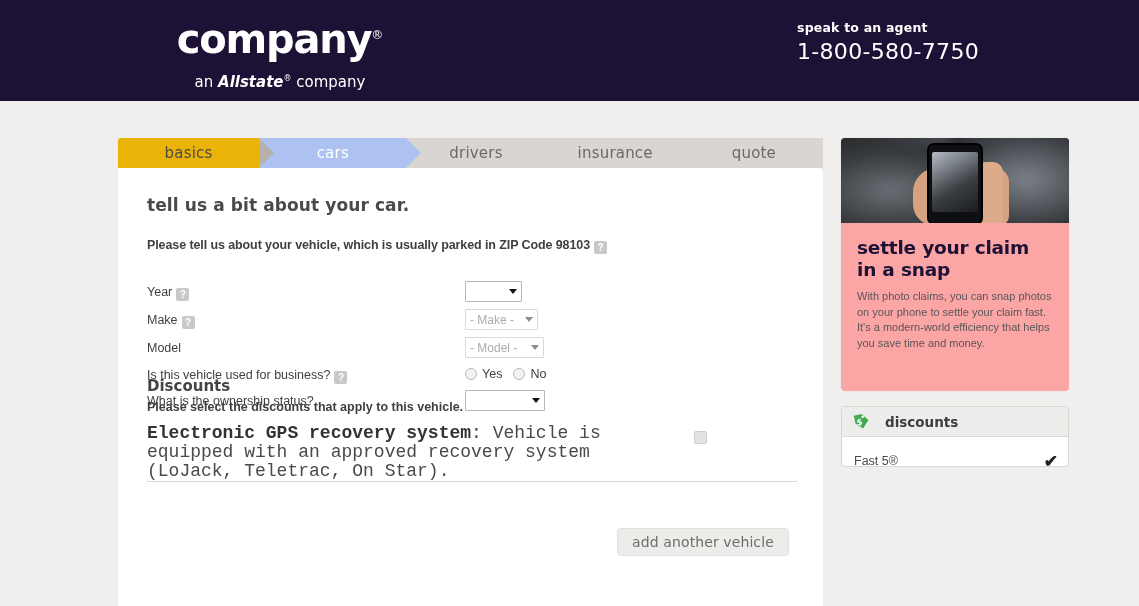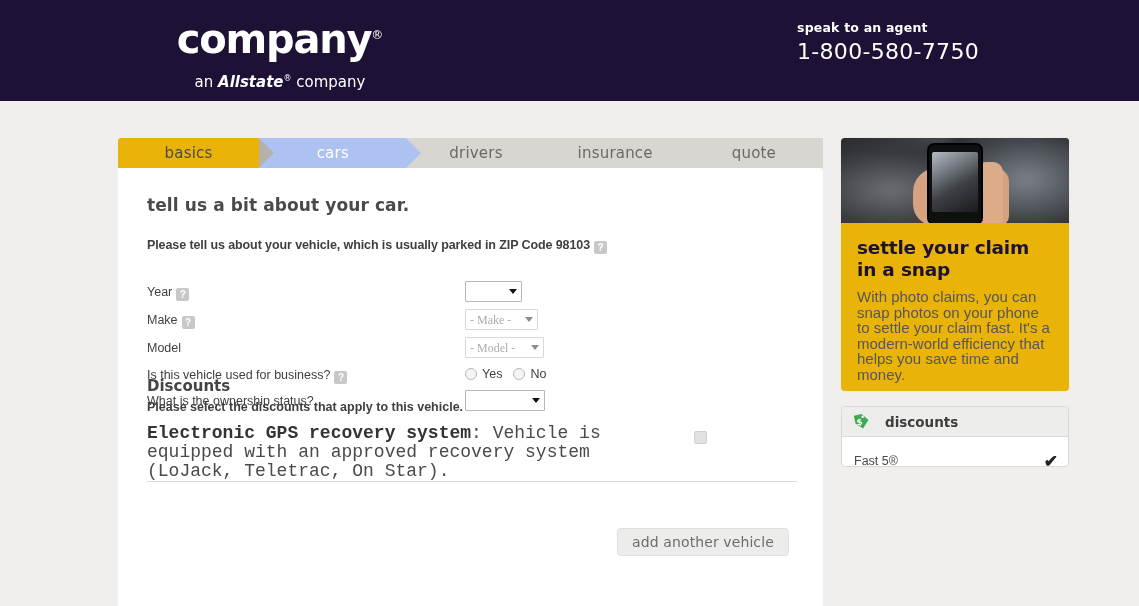--- a/index.html
+++ b/index.html
@@ -113,21 +113,21 @@
   .frow {
     position: absolute; left: 29px; width: 650px; height: 26px;
   }
   .flabel {
     position: absolute; left: 0; top: 4px;
     font-size: 12.5px; color: #3f3f3f;
   }
   .fctl { position: absolute; left: 318px; top: 0; }
 
   select.sel {
-    font-family: Liberation Serif, serif;
+    font-family: Liberation Sans, sans-serif;
     font-size: 12px;
     border: 1px solid #b7b7b7;
     background: #ffffff;
     color: #333333;
     height: 21px;
     padding: 1px 2px 1px 4px;
     border-radius: 1px;
     -moz-appearance: none;
     appearance: none;
   }
@@ -191,21 +191,21 @@
     font-family: "DejaVu Sans", sans-serif;
     font-size: 14px; letter-spacing: .1px;
     cursor: pointer;
     margin-top: 12px;
   }
 
   
   .promo {
     position: absolute; left: 841px; top: 37px;
     width: 228px; height: 253px;
-    background: #eab308; border-radius: 4px; overflow: hidden;
+    background: #fca5a5; border-radius: 4px; overflow: hidden;
     box-shadow: 0 0 0 1px #eceae7;
   }
   .promo-img { position: relative; width: 228px; height: 85px; overflow: hidden;
     background: linear-gradient(110deg,#2c2c2e 0%,#3a3d42 28%,#54585e 52%,#2f3135 78%,#1f2124 100%); }
   .promo-img .blur-car {
     position: absolute; left: -10px; top: 8px; width: 150px; height: 80px;
     background: radial-gradient(ellipse at 40% 55%, #6c7076 0%, #3a3d41 55%, #232528 100%);
     filter: blur(5px);
   }
   .promo-img .blur-car2 {
@@ -242,21 +242,21 @@
     border-radius: 2px;
   }
   .promo-body { padding: 14px 16px 0 16px; }
   .promo-title {
     font-family: "DejaVu Sans", sans-serif;
     font-size: 18.5px; font-weight: bold; color: #1d1135;
     line-height: 22px; letter-spacing: -.2px;
   }
   .promo-text {
     margin-top: 8px;
-    font-size: 15px; color: #57565a; line-height: 15.5px;
+    font-size: 11px; color: #57565a; line-height: 15.5px;
   }
 
   .discbox {
     position: absolute; left: 841px; top: 305px;
     width: 228px; height: 61px;
     background: #ffffff; border: 1px solid #d9d7d4; border-radius: 4px;
     overflow: hidden;
   }
   .discbox-head {
     height: 30px; background: #ededeb; border-bottom: 1px solid #dcdad7;

